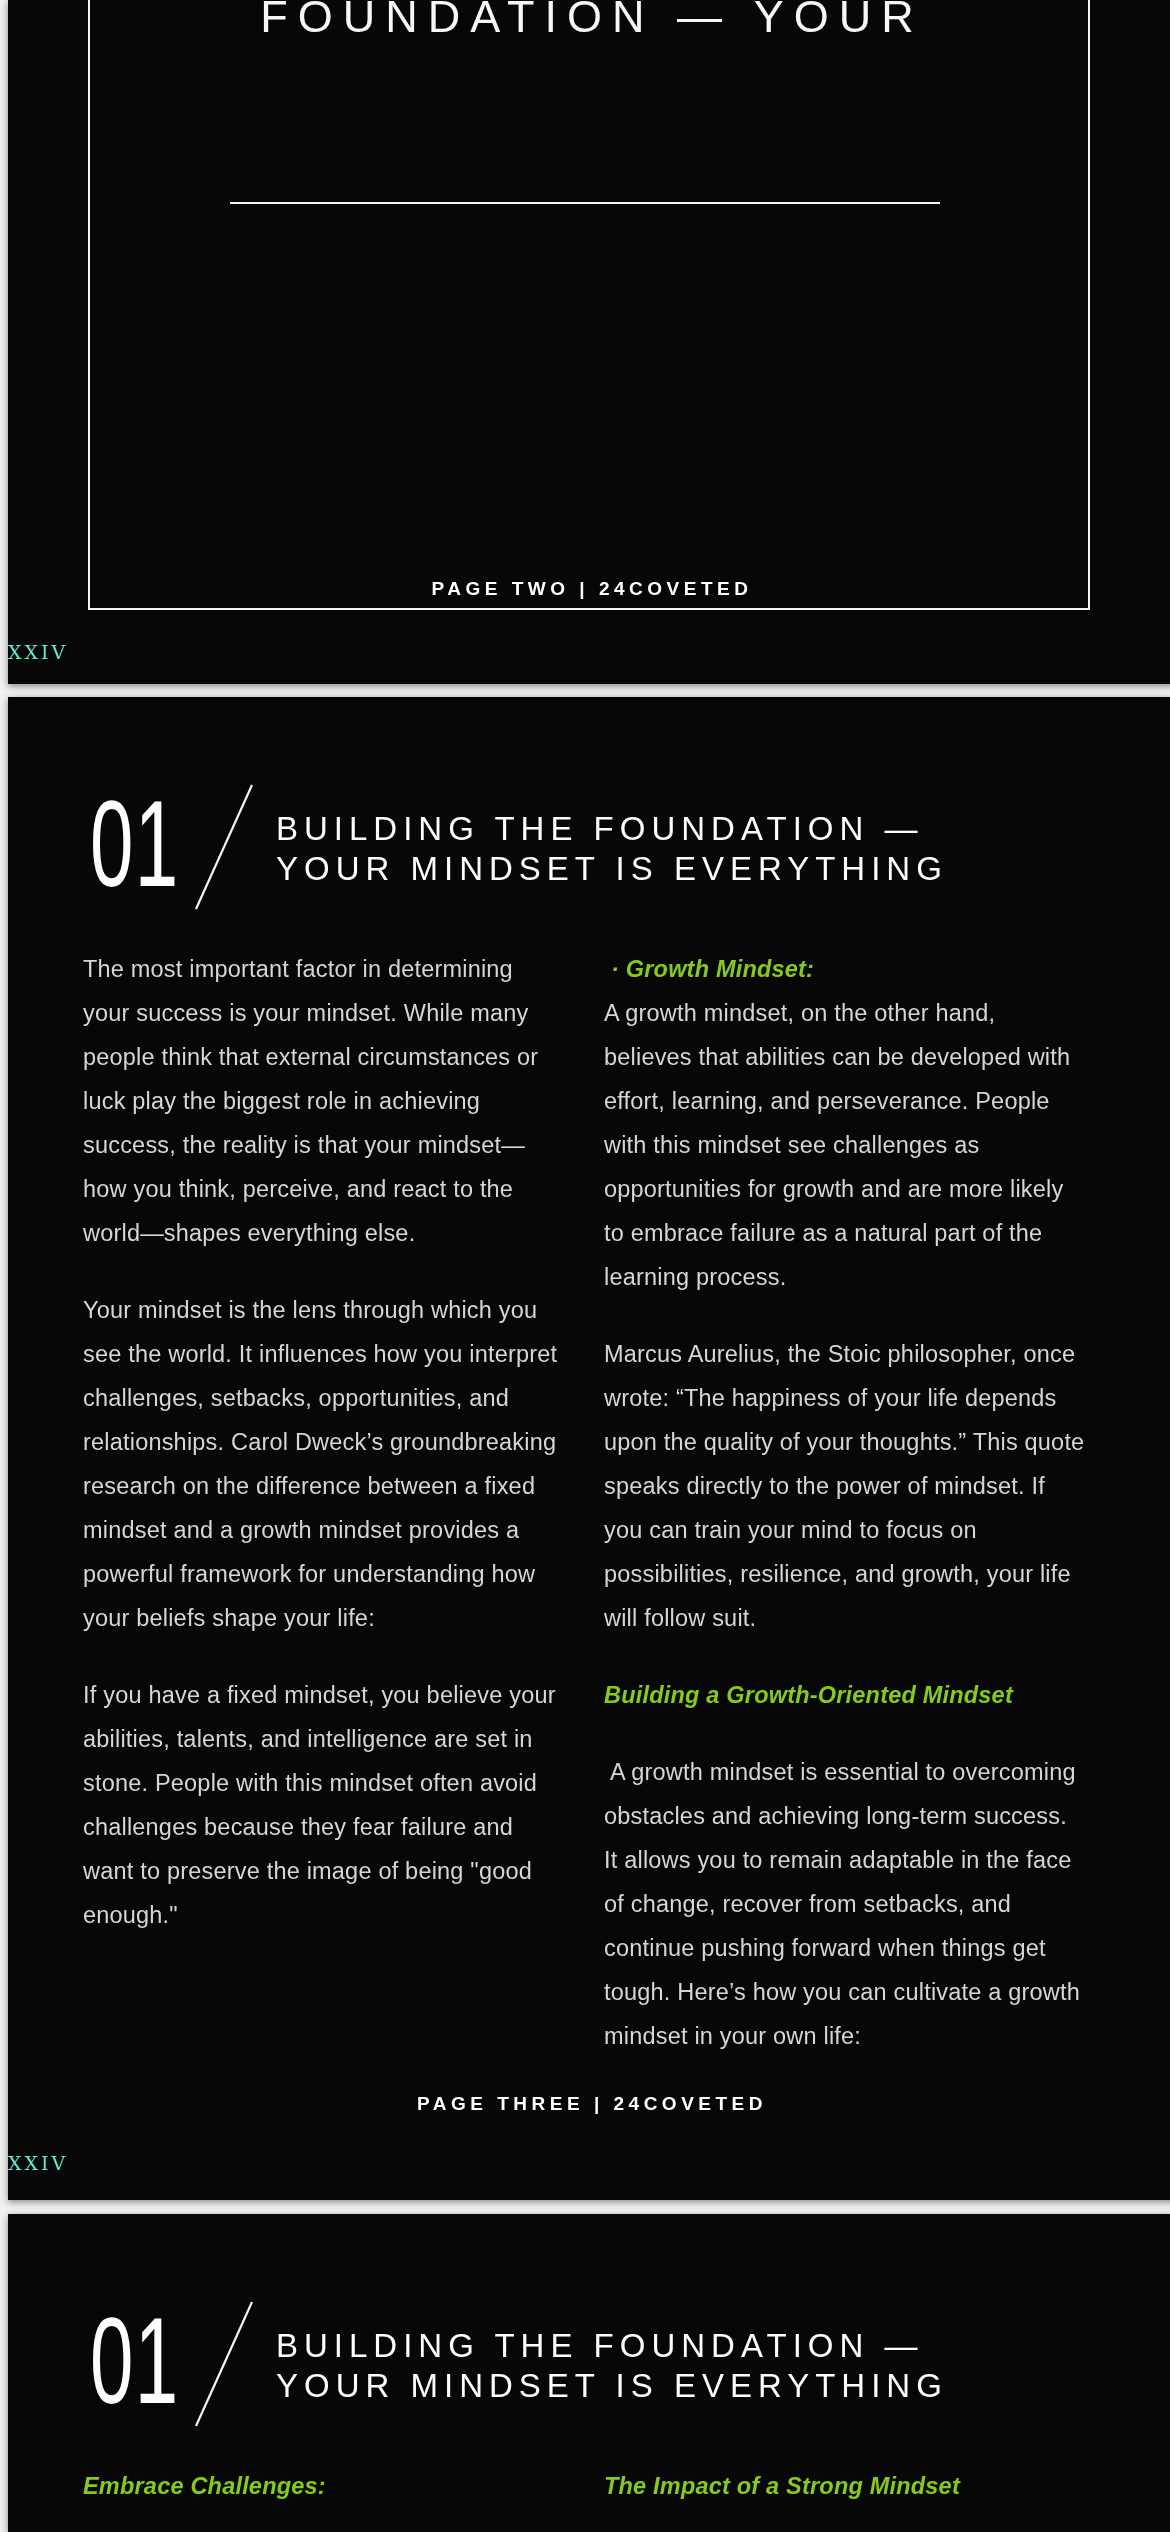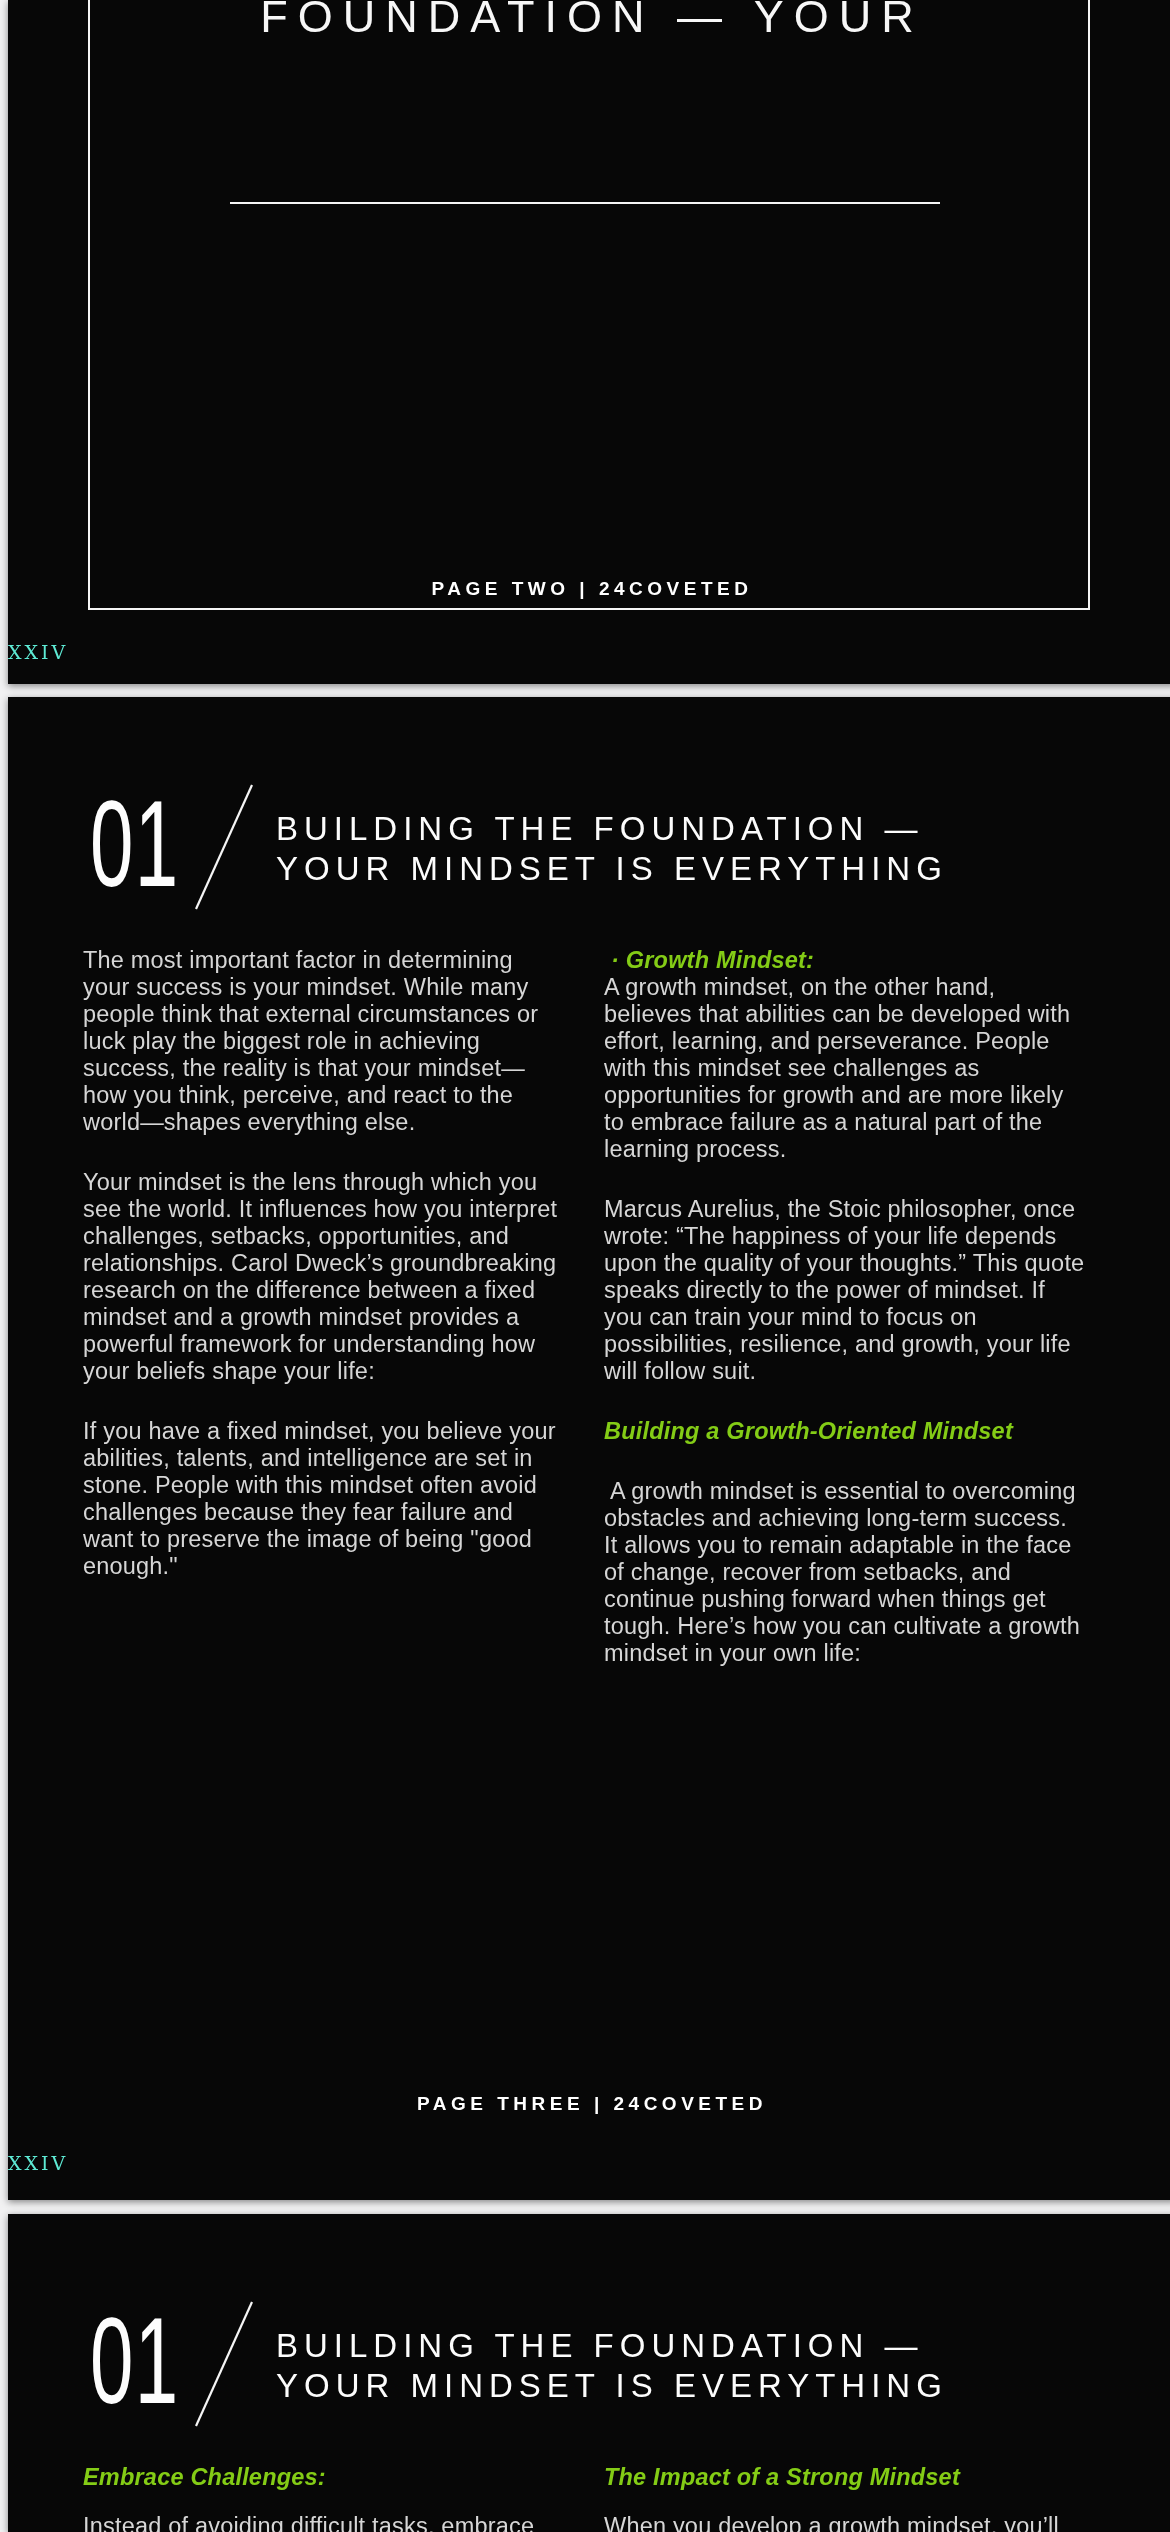--- a/index.html
+++ b/index.html
@@ -102,21 +102,21 @@
     position: absolute;
     left: 75px; top: 250px;
     width: 1004px;
     display: flex;
     gap: 38px;
   }
   .col {
     width: 483px;
     color: #d6d6d6;
     font-size: 23.5px;
-    line-height: 27px;
+    line-height: 44px;
     letter-spacing: 0.2px;
   }
   .para { margin: 0 0 33px 0; }
   .subhead {
     font-style: italic;
     font-weight: 700;
     color: #84cc16;
     margin: 0 0 33px 0;
   }
   .subhead.plain { font-weight: 400; }

